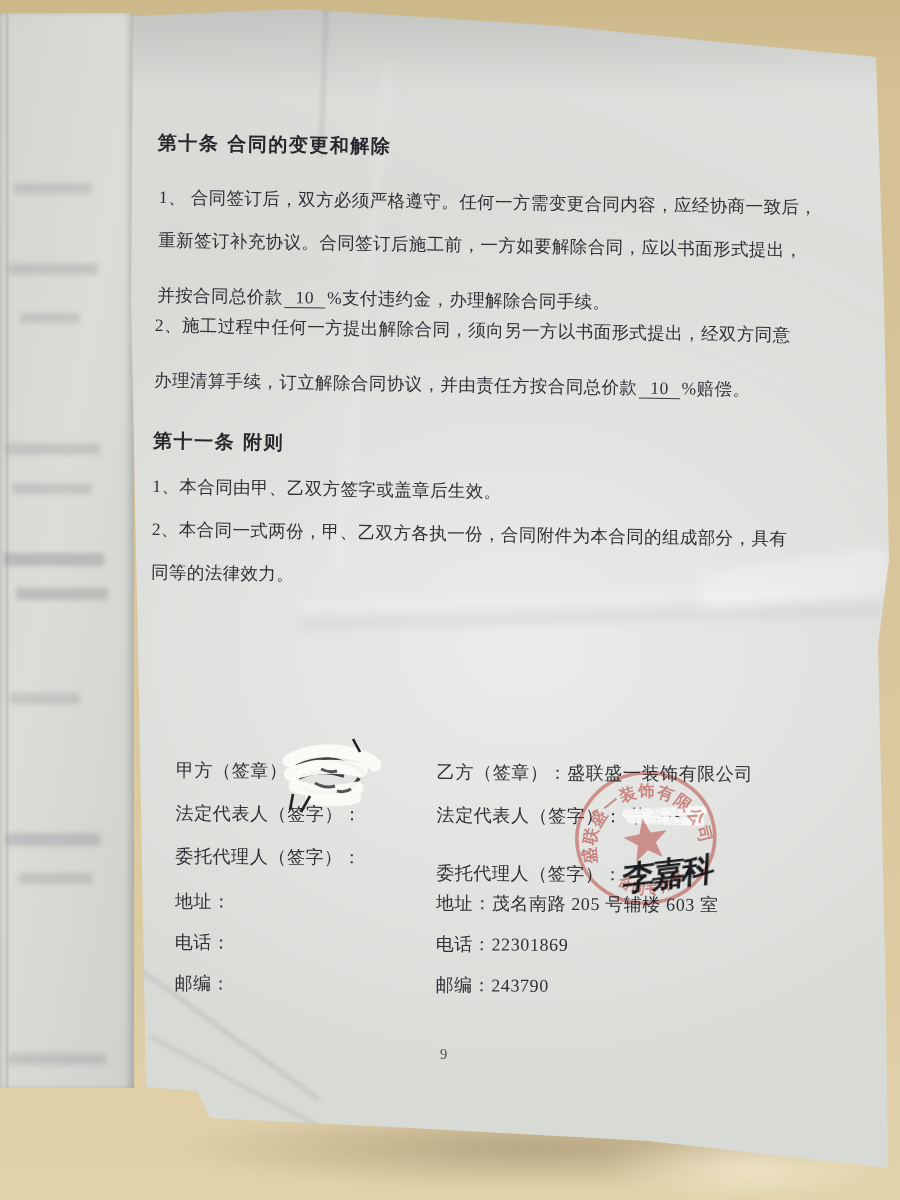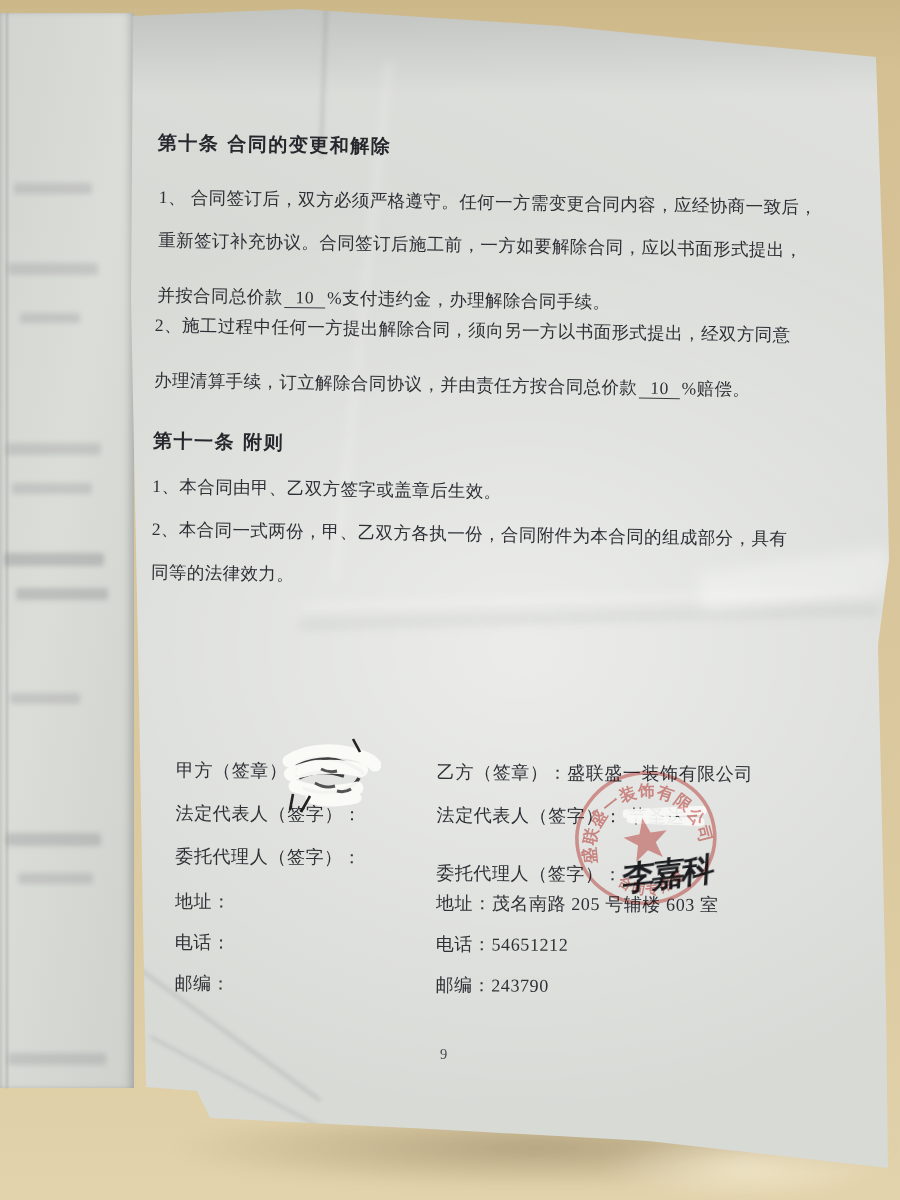--- a/index.html
+++ b/index.html
@@ -140,21 +140,21 @@
       <div class="srow" style="left:176px;top:803px">法定代表人（签字）：</div>
       <div class="srow" style="left:437px;top:803px"><span>法定代表人（签字）：</span><span class="obscured"><span>节圣达</span><span class="streak s1"></span><span class="streak s2"></span></span></div>
 
       <div class="srow" style="left:176px;top:846px">委托代理人（签字）：</div>
       <div class="srow" style="left:437px;top:846px"><span>委托代理人（签字）：</span><span class="handwriting">李嘉科</span></div>
 
       <div class="srow" style="left:176px;top:891px">地址：</div>
       <div class="srow" style="left:437px;top:891px"><span>地址：</span><span>茂名南路 205 号辅楼 603 室</span></div>
 
       <div class="srow" style="left:176px;top:932px">电话：</div>
-      <div class="srow" style="left:437px;top:932px"><span>电话：</span><span>54651212</span></div>
+      <div class="srow" style="left:437px;top:932px"><span>电话：</span><span>22301869</span></div>
 
       <div class="srow" style="left:176px;top:973px">邮编：</div>
       <div class="srow" style="left:437px;top:973px"><span>邮编：</span><span>243790</span></div>
     </div>
 
     <div class="seal">
       <svg width="148" height="140" viewBox="0 0 148 140">
         <defs>
           <path id="sealTop" d="M 23 95 A 53 53 0 1 1 125 95" fill="none"></path>
           <path id="sealBot" d="M 34 102 A 46 46 0 0 0 114 102" fill="none"></path>

